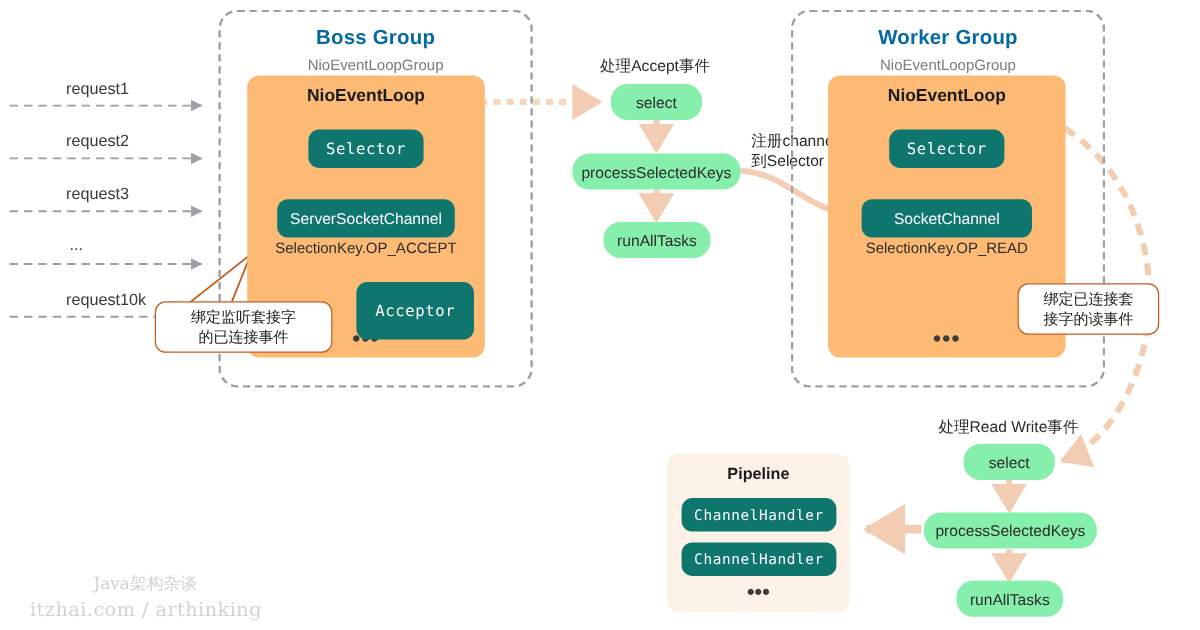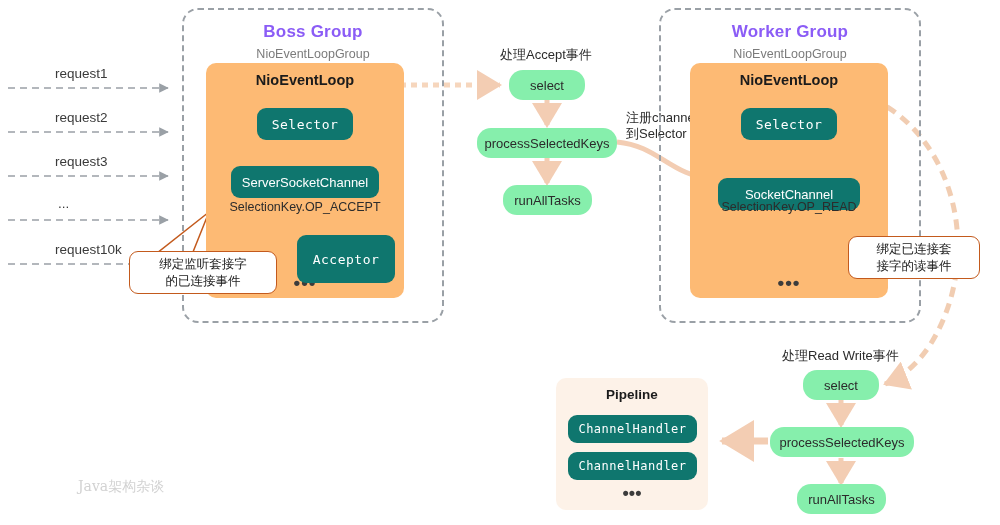--- a/index.html
+++ b/index.html
@@ -21,21 +21,21 @@
   
   .group-box {
     position: absolute;
     border: 2px dashed #9aa0a6;
     border-radius: 16px;
     background: transparent;
   }
   .group-title {
     position: absolute; left: 0; right: 0; top: 12px;
     text-align: center;
-    font-size: 17px; font-weight: bold; color: #8b5cf6;
+    font-size: 17px; font-weight: bold; color: #0369a1;
     letter-spacing: .2px;
   }
   .group-sub {
     position: absolute; left: 0; right: 0; top: 37px;
     text-align: center;
     font-size: 12.5px; color: #7b7b7b;
   }
 
   
   .loop-panel {
@@ -243,33 +243,34 @@
     <div class="group-title">Worker Group</div>
     <div class="group-sub">NioEventLoopGroup</div>
   </div>
 
   <div class="loop-panel" style="left:690px; top:63px; width:198px; height:235px;">
     <div class="loop-title">NioEventLoop</div>
     <div class="loop-dots">•••</div>
   </div>
 
   <div class="comp mono" style="left:741px; top:108px; width:96px; height:32px;">Selector</div>
-  <div class="comp sans" style="left:718px; top:166px; width:142px; height:32px;margin-top:12px;">SocketChannel</div>
+  <div class="comp sans" style="left:718px; top:166px; width:142px; height:32px;">SocketChannel</div>
   <div class="selkey" style="left:690px; top:200px; width:198px;">SelectionKey.OP_READ</div>
 
-  <div class="callout" style="left:848px; top:236px; width:132px;">绑定已连接套
+  <div class="callout" style="left:848px; top:236px; width:118px;">绑定已连接套
 接字的读事件</div>
 
   <div class="label" style="left:782px; top:348px;">处理Read Write事件</div>
   <div class="pill" style="left:803px; top:370px; width:76px; height:30px;">select</div>
   <div class="pill" style="left:770px; top:427px; width:144px; height:30px;">processSelectedKeys</div>
   <div class="pill" style="left:797px; top:484px; width:89px; height:30px;">runAllTasks</div>
 
   <div class="pipeline-panel" style="left:556px; top:378px; width:152px; height:132px;">
     <div class="pipeline-title">Pipeline</div>
   </div>
   <div class="comp mono" style="left:568px; top:415px; width:129px; height:28px; font-size:12px;">ChannelHandler</div>
   <div class="comp mono" style="left:568px; top:452px; width:129px; height:28px; font-size:12px;">ChannelHandler</div>
   <div style="position:absolute; left:556px; top:483px; width:152px; text-align:center; font-size:18px; font-weight:bold; color:#3c3c3c;">•••</div>
 
   <div class="watermark wm1">Java架构杂谈</div>
+  <div class="watermark wm2">itzhai.com / arthinking</div>
 
 </div>
 
 </body></html>

